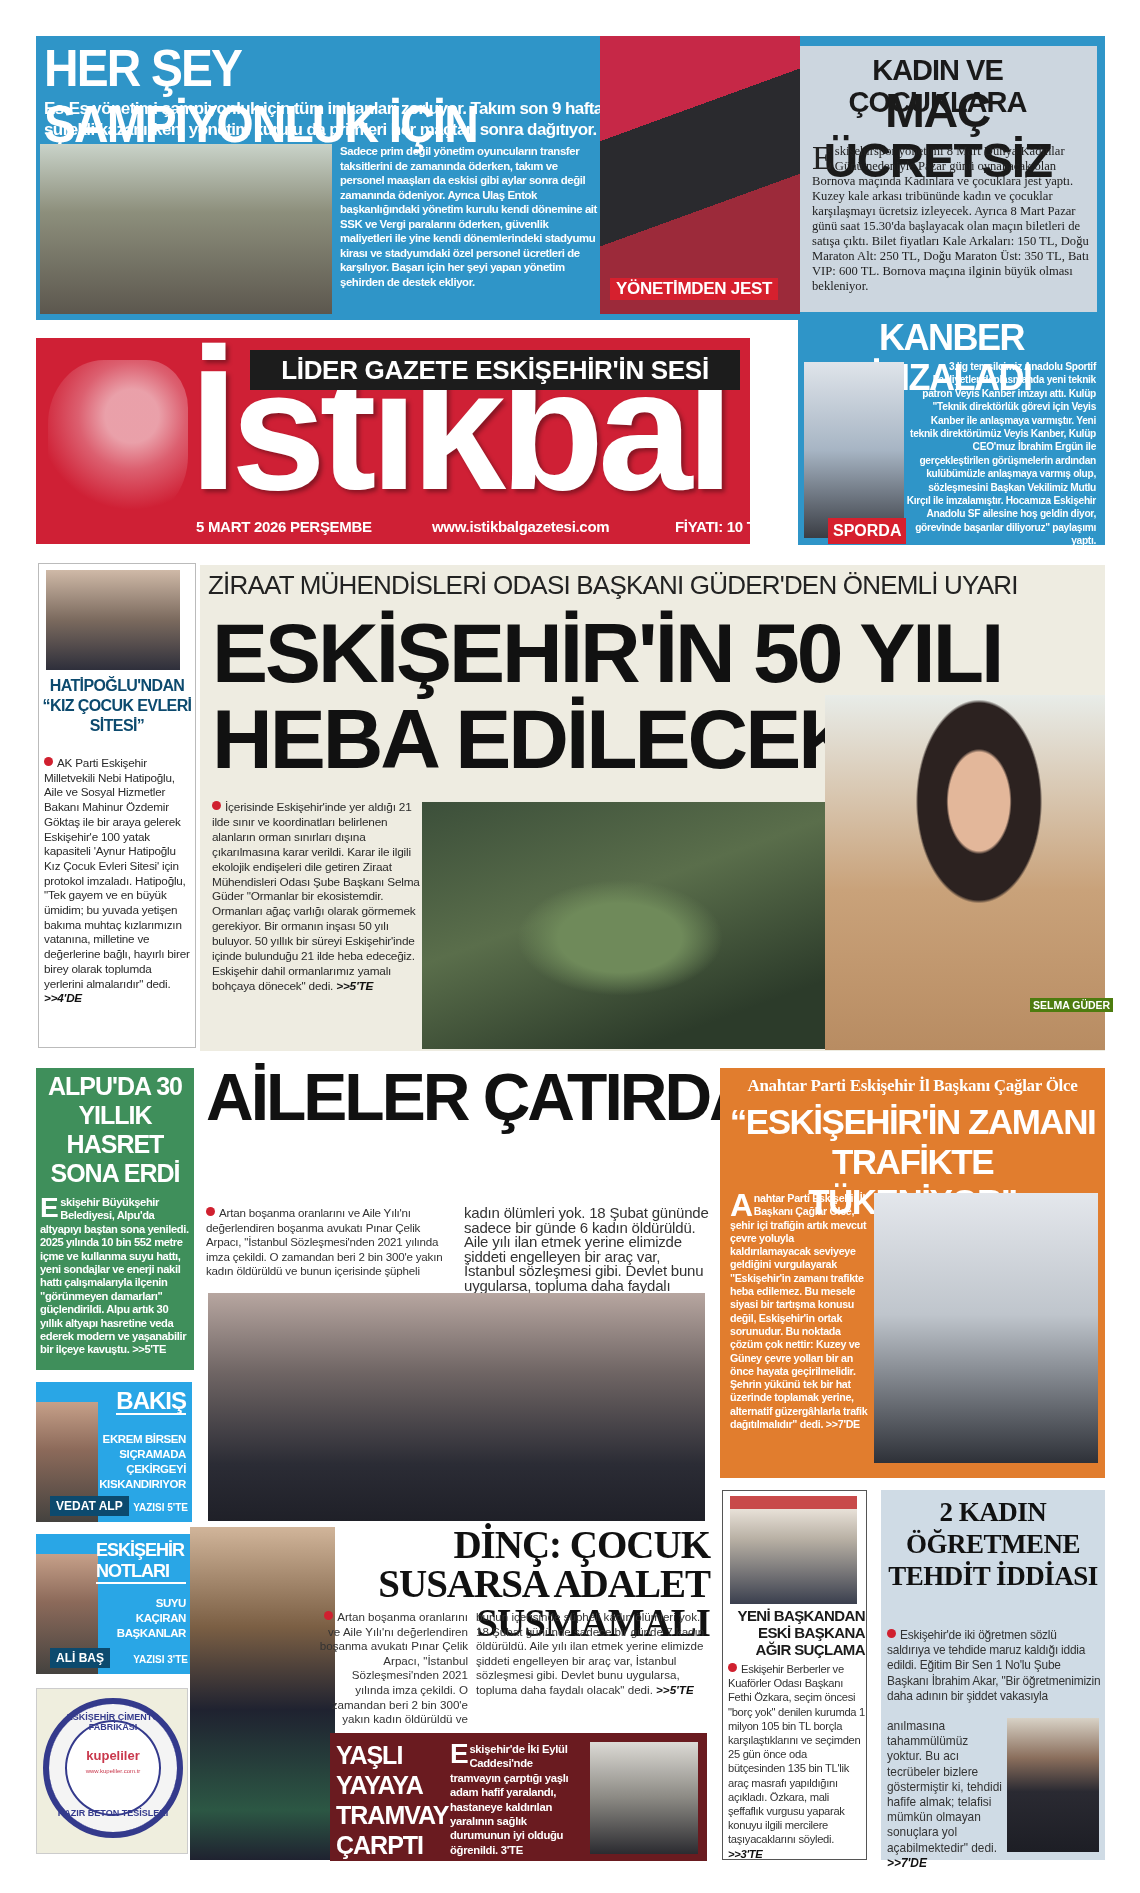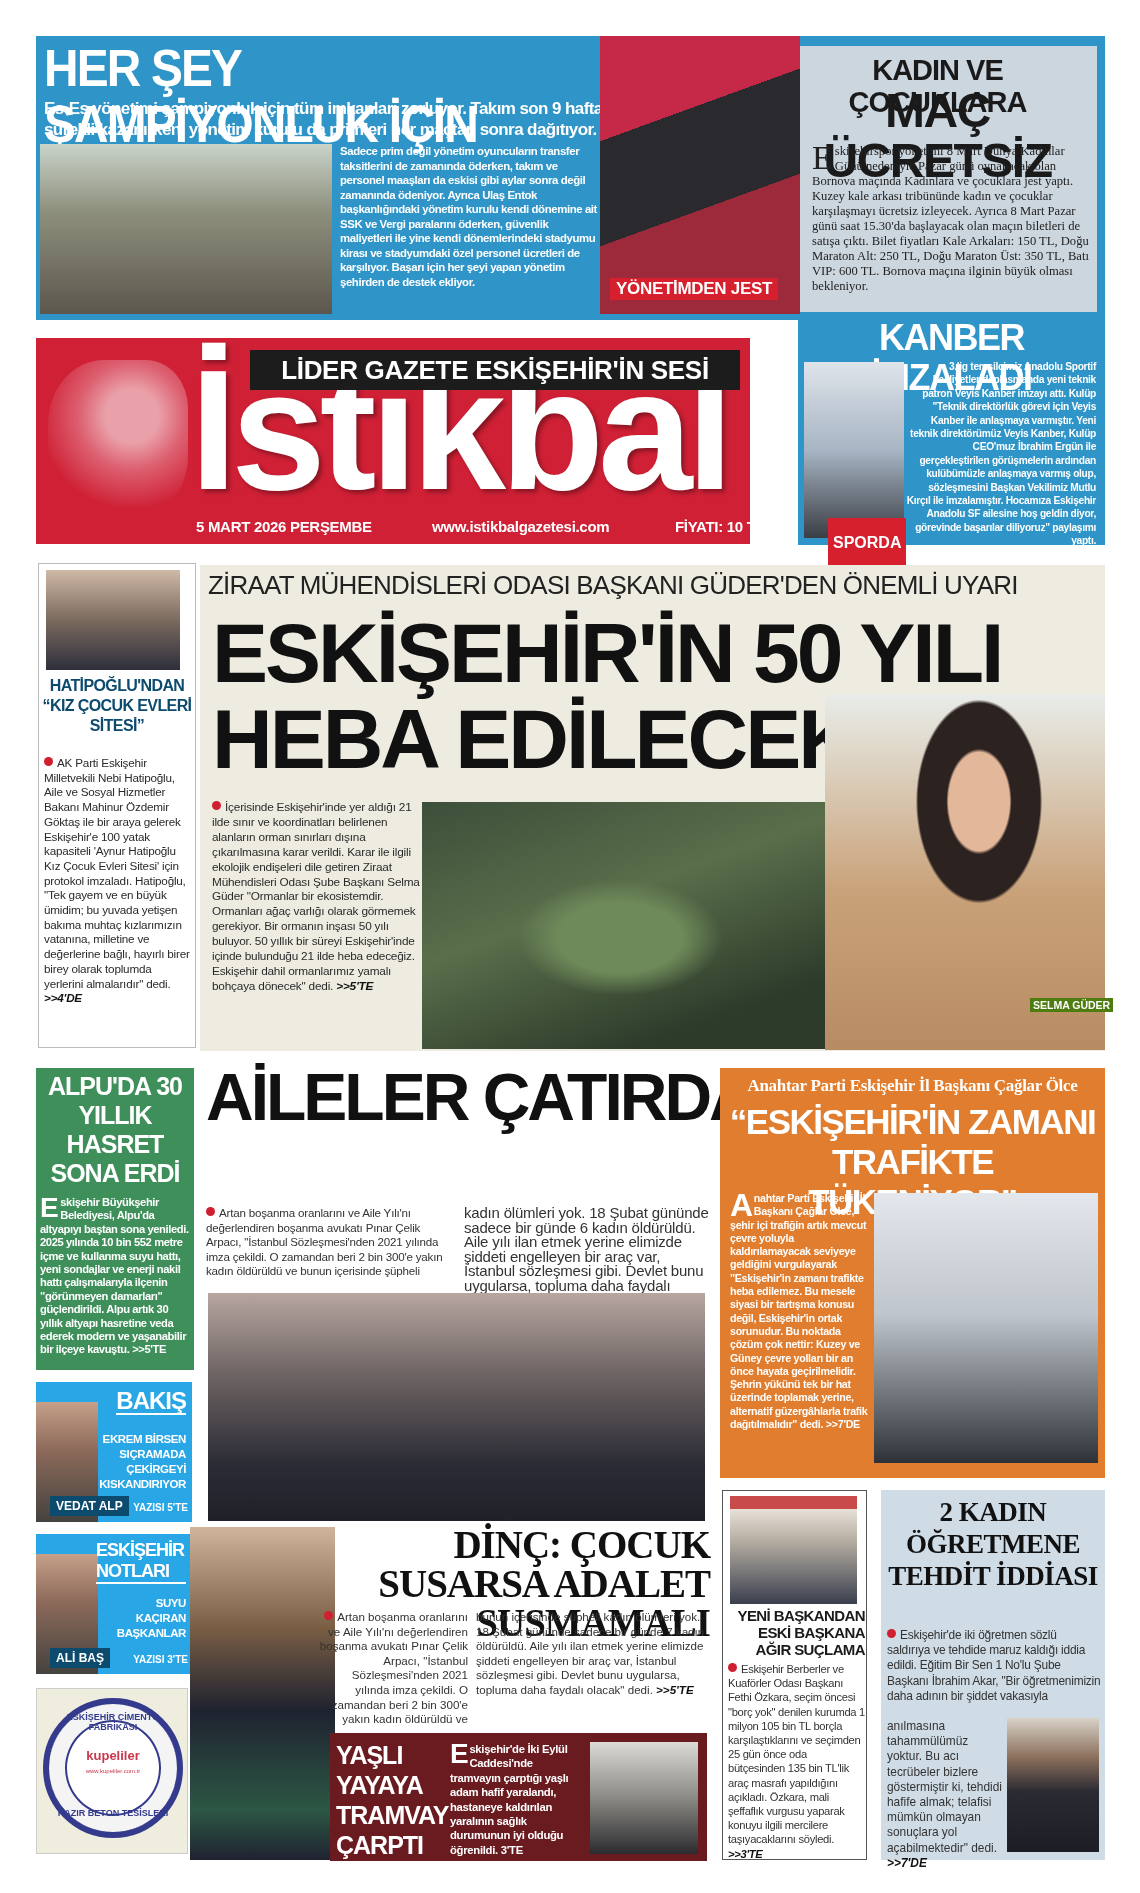--- a/index.html
+++ b/index.html
@@ -29,21 +29,21 @@
 #ataturk{left:48px;top:360px;width:140px;height:160px;border-radius:40% 30% 40% 30%;background:radial-gradient(circle at 60% 35%,#f5d7db 0 20%,#e27b89 40%,transparent 70%);opacity:.7}
 #slogan{left:250px;top:350px;width:490px;height:40px;background:#1c1c1c;color:#fff;font-size:26px;font-weight:700;line-height:40px;text-align:center;letter-spacing:-0.3px}
 #logo{left:190px;top:340px;font-size:170px;line-height:180px;font-weight:900;color:#fff;letter-spacing:-6px;text-shadow:3px 3px 4px rgba(0,0,0,.35)}
 #m-date,#m-url,#m-price{top:518px;font-size:15px;font-weight:700;color:#fff;letter-spacing:-0.3px}
 #m-date{left:196px}#m-url{left:432px}#m-price{left:675px}
 
 
 #kanber{left:798px;top:320px;width:307px;height:225px;background:#2f95c8}
 #kanber-t{left:800px;top:318px;width:303px;text-align:center;font-size:36px;line-height:40px;font-weight:900;color:#fff;letter-spacing:-1.5px}
 #kanber-photo{left:804px;top:362px;width:100px;height:176px;background:linear-gradient(180deg,#dfe4ea,#a7b5c4 50%,#3a3d44)}
-#sporda{left:828px;top:518px;background:#d6202e;color:#fff;font-size:16px;font-weight:900;padding:16px 5px}
+#sporda{left:828px;top:518px;background:#d6202e;color:#fff;font-size:16px;font-weight:900;padding:4px 5px}
 #kanber-body{left:906px;top:360px;width:190px;font-size:10.2px;line-height:13.4px;color:#fff;font-weight:700;text-align:right;letter-spacing:-0.3px}
 
 
 #hat-box{left:38px;top:563px;width:158px;height:485px;border:1px solid #bbb}
 #hat-photo{left:46px;top:570px;width:134px;height:100px;background:linear-gradient(180deg,#cfb9a7,#7b6a5e 50%,#2e2f3b)}
 #hat-title{left:40px;top:676px;width:154px;text-align:center;font-size:16px;line-height:20px;font-weight:700;color:#0c4a6e;letter-spacing:-0.6px}
 #hat-body{left:44px;top:756px;width:148px;font-size:11.7px;line-height:14.7px;color:#2a2a2a;letter-spacing:-0.2px}
 
 
 #main-bg{left:200px;top:565px;width:905px;height:486px;background:#eeece1}

